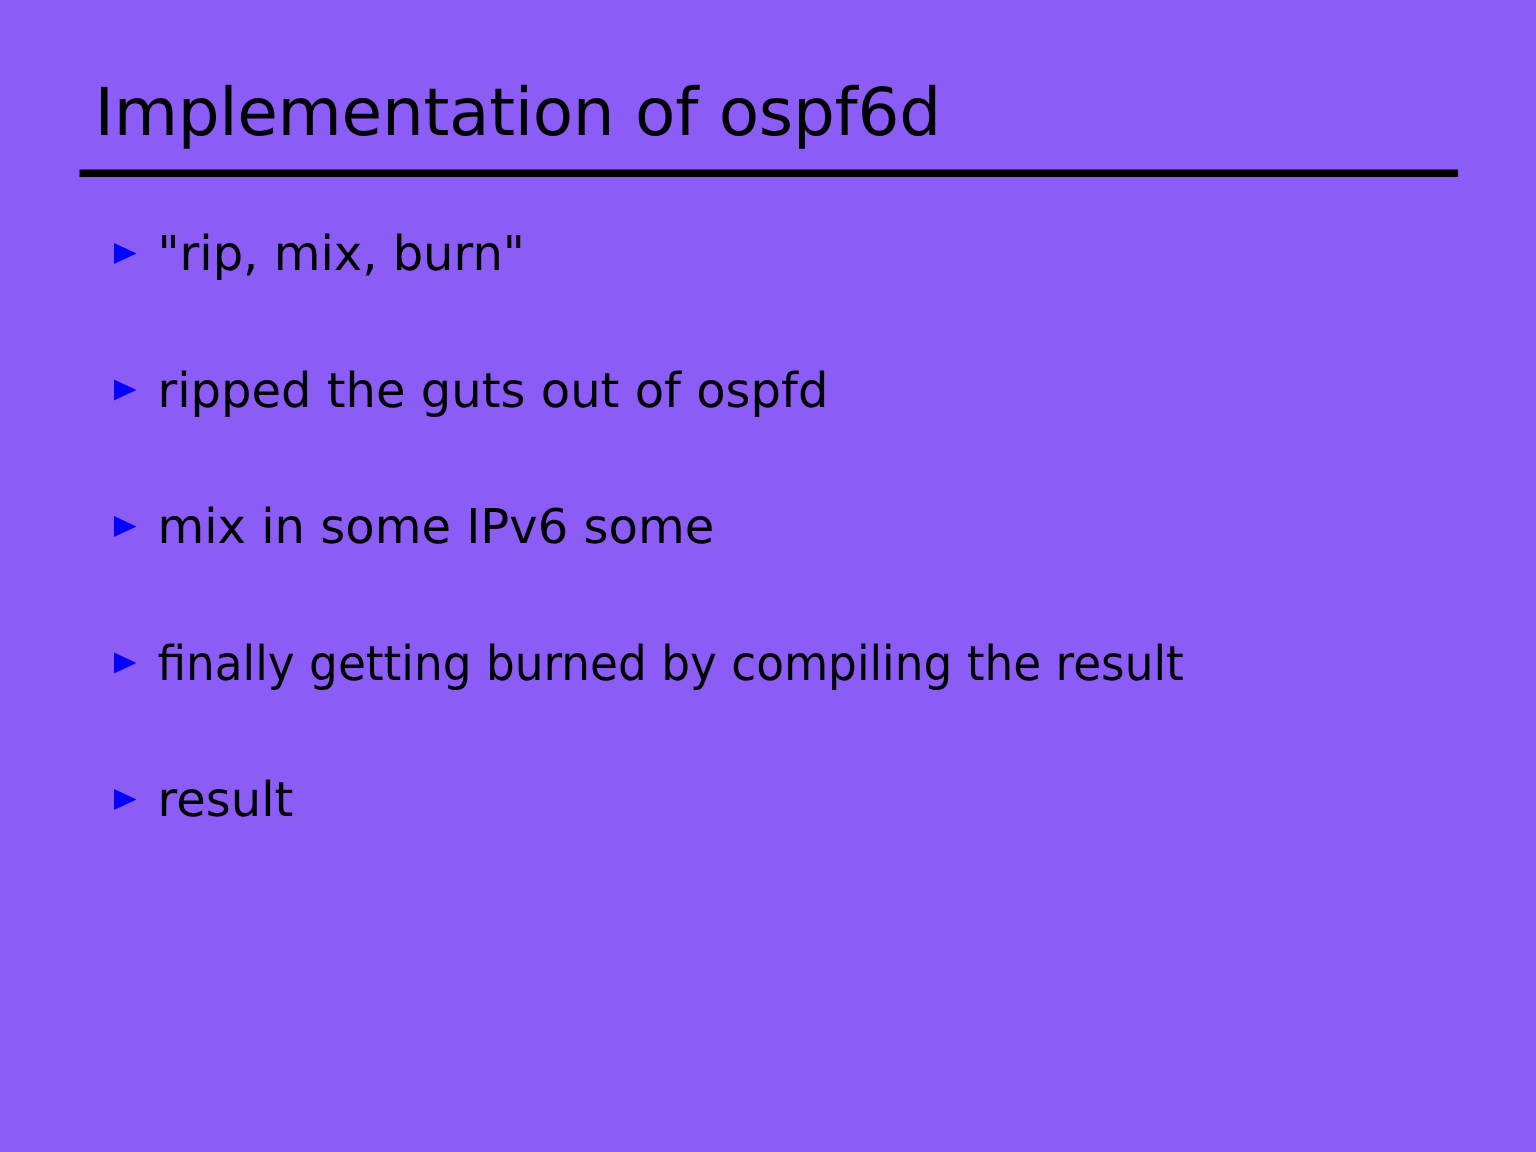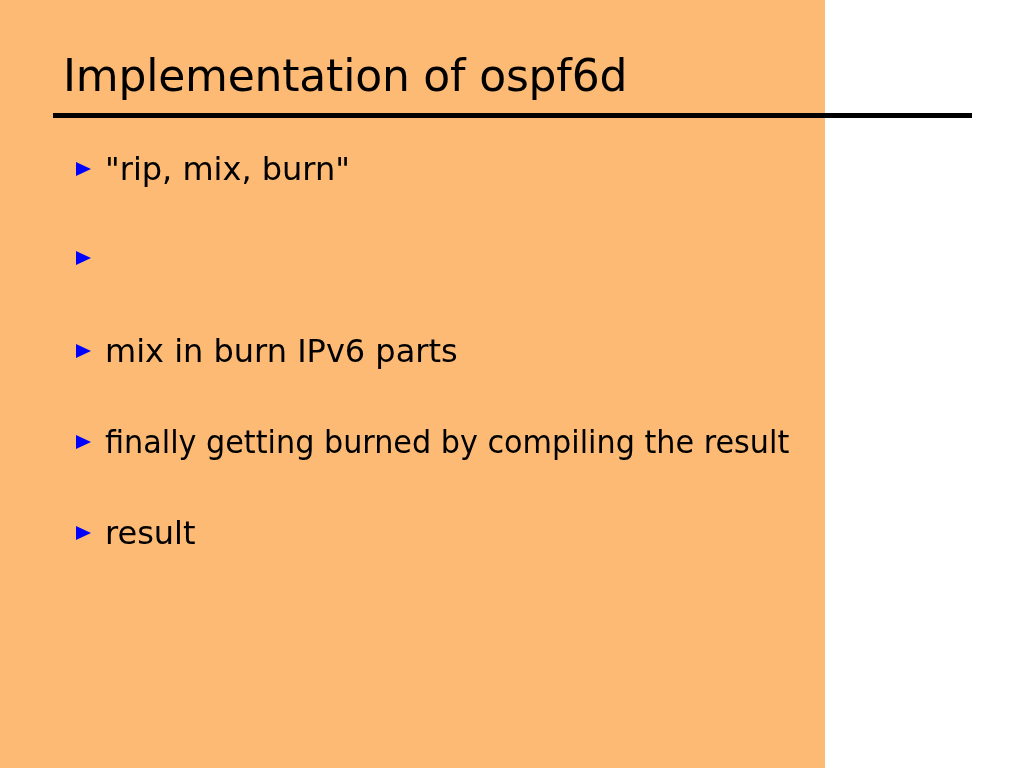--- a/index.html
+++ b/index.html
@@ -9,23 +9,23 @@
   body {
     width: 1024px;
     height: 768px;
     background: #ffffff;
     font-family: "DejaVu Sans", sans-serif;
     overflow: hidden;
   }
 
   #slide {
     position: relative;
-    width: 825px;
+    width: 1024px;
     height: 768px;
-    background: #fdba74;
+    background: #8b5cf6;
   }
 
   
   #title-block {
     position: absolute;
     left: 53px;
     top: 48px;
     width: 919px;
   }
 
@@ -114,29 +114,30 @@
       </span>
       <span class="bullet-text">"rip, mix, burn"</span>
     </li>
 
     <li class="bullet-row">
       <span class="bullet-marker">
         <svg width="17" height="16" viewBox="0 0 17 16" aria-hidden="true">
           <polygon points="1,1 16,8 1,15" fill="#0000ff"></polygon>
         </svg>
       </span>
+      <span class="bullet-text">ripped the guts out of ospfd</span>
     </li>
 
     <li class="bullet-row">
       <span class="bullet-marker">
         <svg width="17" height="16" viewBox="0 0 17 16" aria-hidden="true">
           <polygon points="1,1 16,8 1,15" fill="#0000ff"></polygon>
         </svg>
       </span>
-      <span class="bullet-text">mix in burn IPv6 parts</span>
+      <span class="bullet-text">mix in some IPv6 some</span>
     </li>
 
     <li class="bullet-row" data-condensed="true">
       <span class="bullet-marker">
         <svg width="17" height="16" viewBox="0 0 17 16" aria-hidden="true">
           <polygon points="1,1 16,8 1,15" fill="#0000ff"></polygon>
         </svg>
       </span>
       <span class="bullet-text">finally getting burned by compiling the result</span>
     </li>

